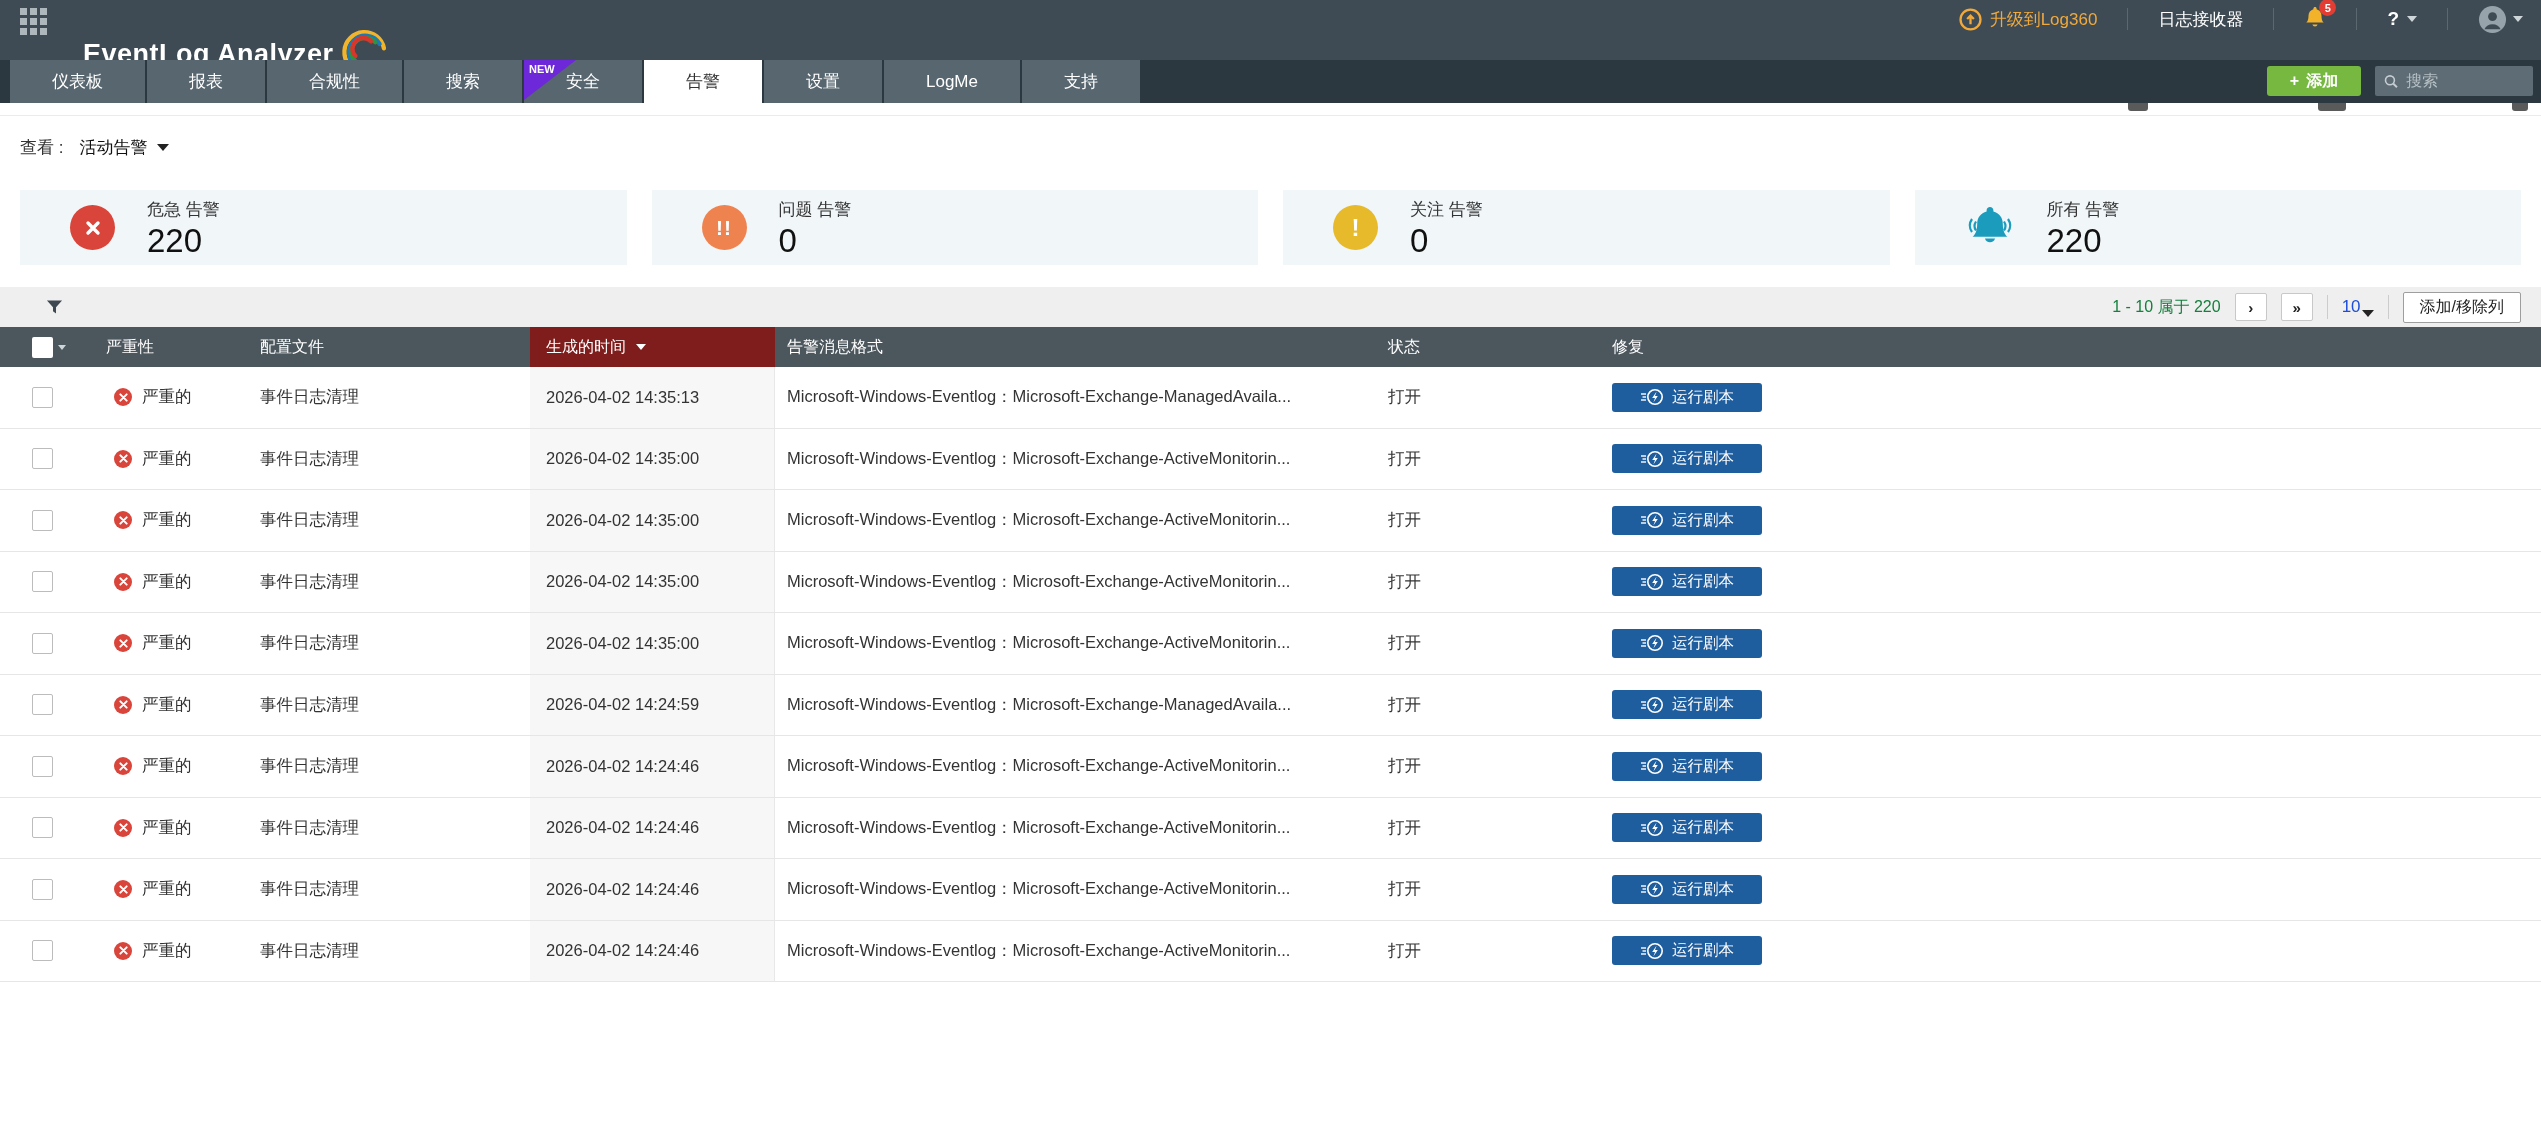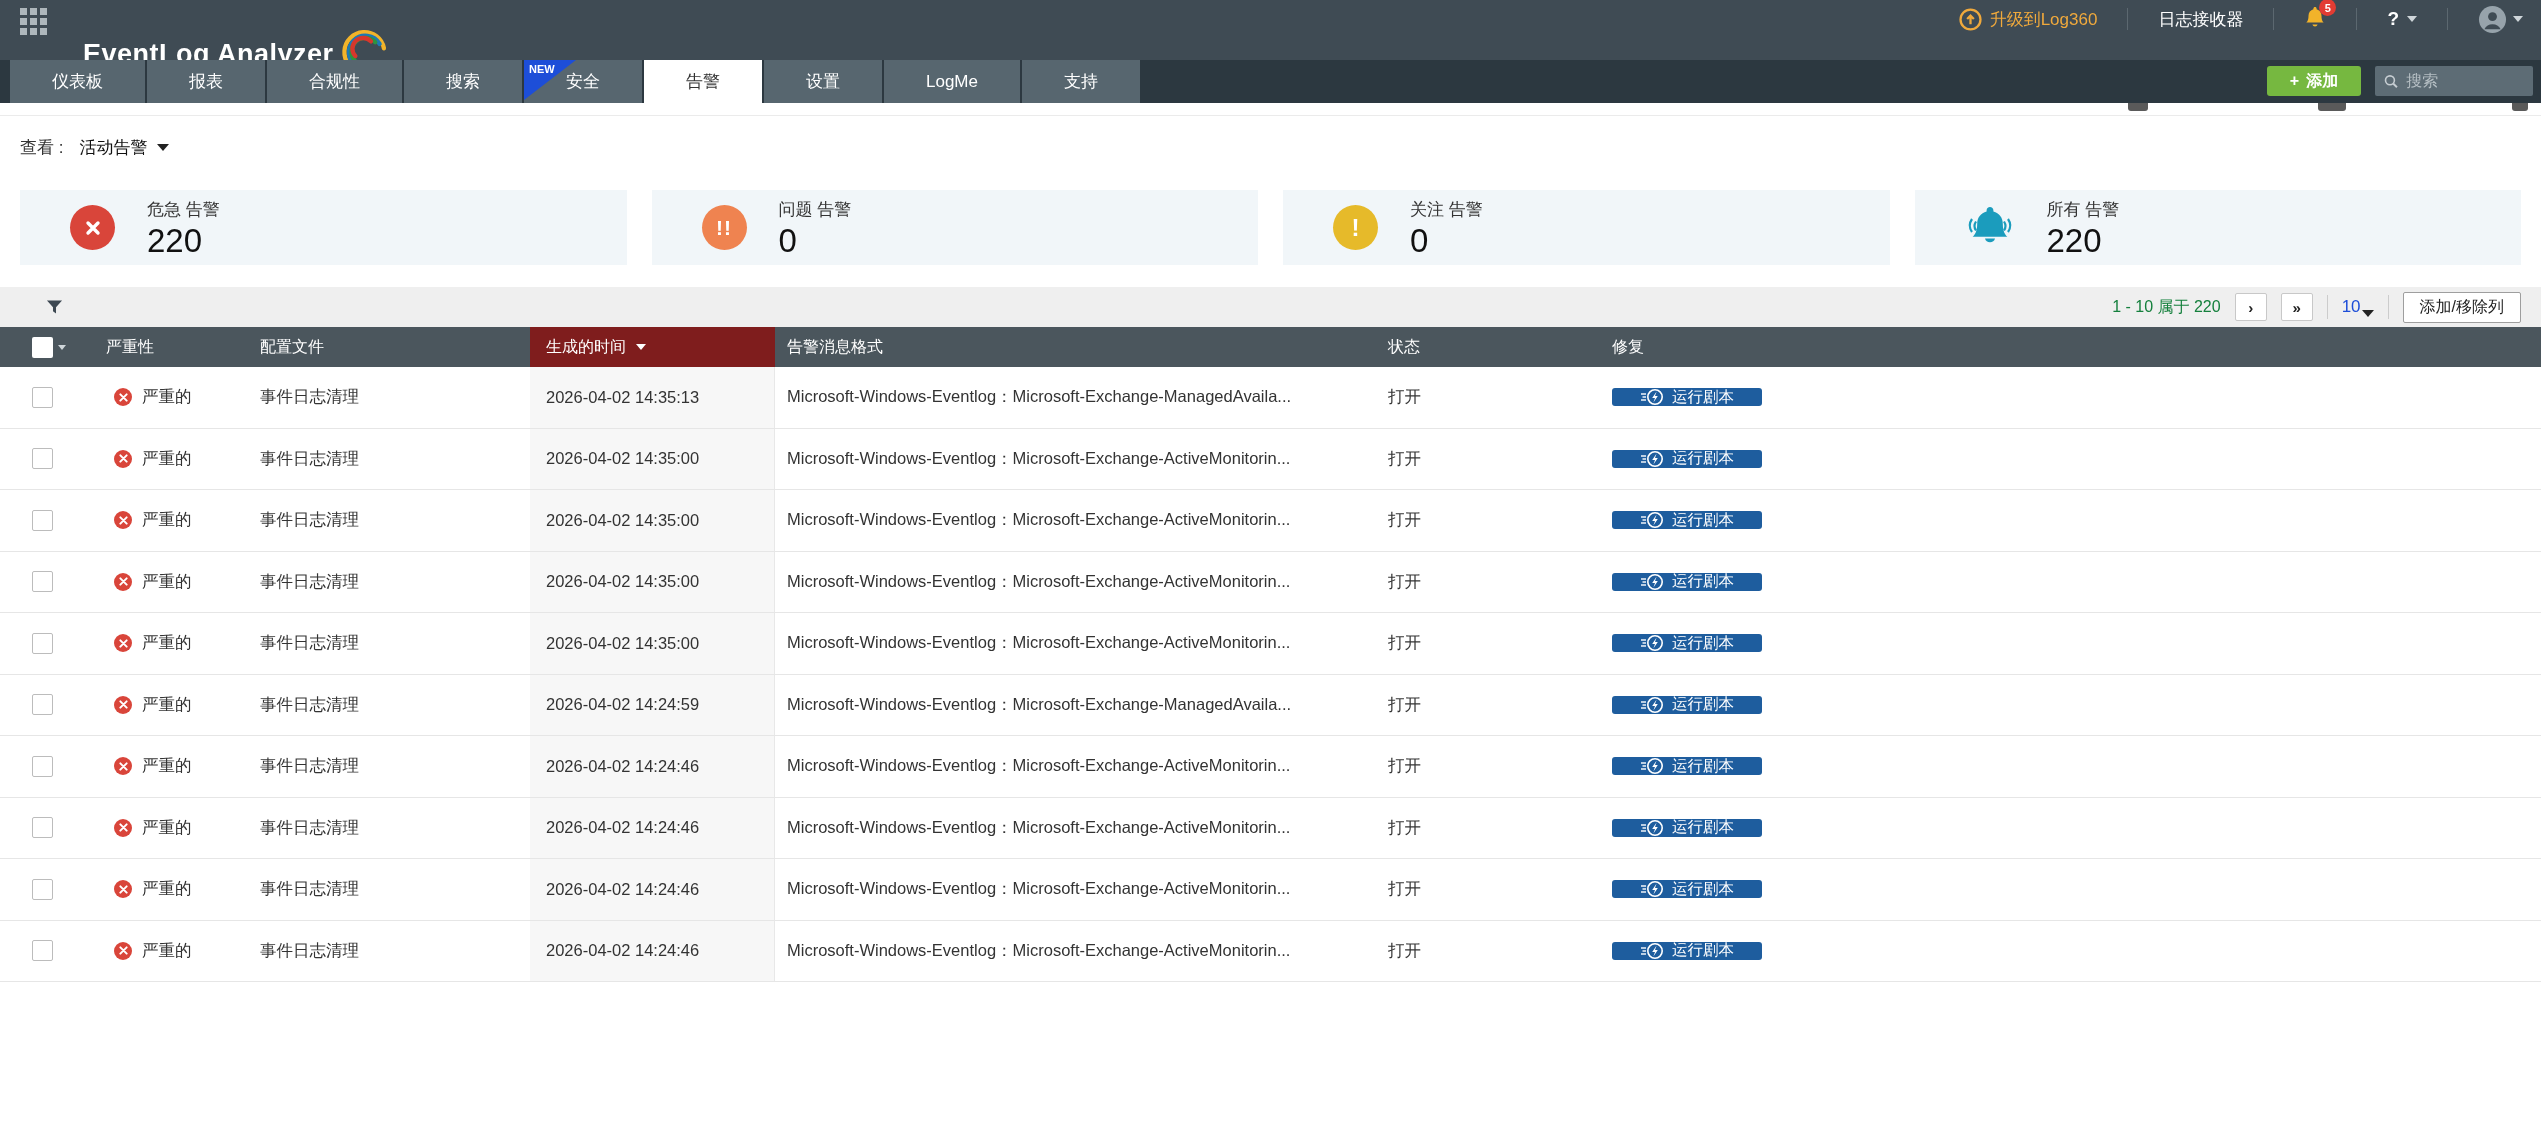--- a/index.html
+++ b/index.html
@@ -29,21 +29,21 @@
                 border-top:6px solid #cfd6da; display:inline-block; }
   .user { display:flex; align-items:center; gap:6px; cursor:pointer; }
 
   
   .navbar { position:relative; height:43px; background:#2c3840; }
   .tabs { display:flex; height:43px; margin-left:10px; }
   .tab { position:relative; overflow:hidden; height:43px; padding:0 42px; background:#57666f;
          color:#fff; font-size:17px; display:flex; align-items:center; margin-right:2px; cursor:pointer; }
   .tab.active { background:#fff; color:#333;align-items:center; }
   .tab-badge { position:absolute; top:0; left:0; width:52px; height:40px;
-               clip-path:polygon(0 0,100% 0,0 100%); background:#1d4ed8; color:#fff;
+               clip-path:polygon(0 0,100% 0,0 100%); background:#6d28d9; color:#fff;
                font-size:11px; font-weight:700; padding:3px 0 0 5px; }
   .nav-right { position:absolute; right:8px; top:6px; display:flex; align-items:center; gap:14px; }
   .add-btn { width:94px; height:30px; background:#76b840; border:none; border-radius:3px; color:#fff;
              font-size:16px; font-weight:700; cursor:pointer; display:flex; align-items:center;
              justify-content:center; gap:7px; font-family:inherit; }
   .nav-search { width:158px; height:30px; background:#5d6c75; border:none; border-radius:2px;
                 display:flex; align-items:center; padding:0 9px; gap:8px; }
   .nav-search input { background:transparent; border:none; outline:none; color:#dde3e6;
                       font-size:16px; width:100%; font-family:inherit; }
   .nav-search input::placeholder { color:#b6bfc4; }
@@ -105,21 +105,21 @@
   .c-status { flex:0 0 220px; padding-left:8px; }
   .c-fix    { flex:1 1 auto;  padding-left:12px; }
   .cb { width:21px; height:21px; background:#fff; border:1px solid #bcbcbc; border-radius:2px; cursor:pointer; }
   .thead .cb { border:none; }
   .head-caret { width:0; height:0; border-left:4px solid transparent; border-right:4px solid transparent;
                 border-top:5px solid #cfd6da; margin-left:5px; }
   .sort-caret { width:0; height:0; border-left:5px solid transparent; border-right:5px solid transparent;
                 border-top:6px solid #fff; }
   .sev-ico { width:18px; height:18px; border-radius:50%; background:#d9453a; display:flex; align-items:center;
              justify-content:center; margin-right:10px; flex:none; }
-  .run-btn { width:150px; height:18px; background:#1e5d9e; border:none; border-radius:3px; color:#fff;
+  .run-btn { width:150px; height:29px; background:#1e5d9e; border:none; border-radius:3px; color:#fff;
              font-size:15.5px; cursor:pointer; display:flex; align-items:center; justify-content:center;
              gap:8px; font-family:inherit; }
   .filler { background:#fff; }
 </style>
 </head>
 <body>
 
 <header class="topbar">
   <div class="grid-icon">
     <i></i>

